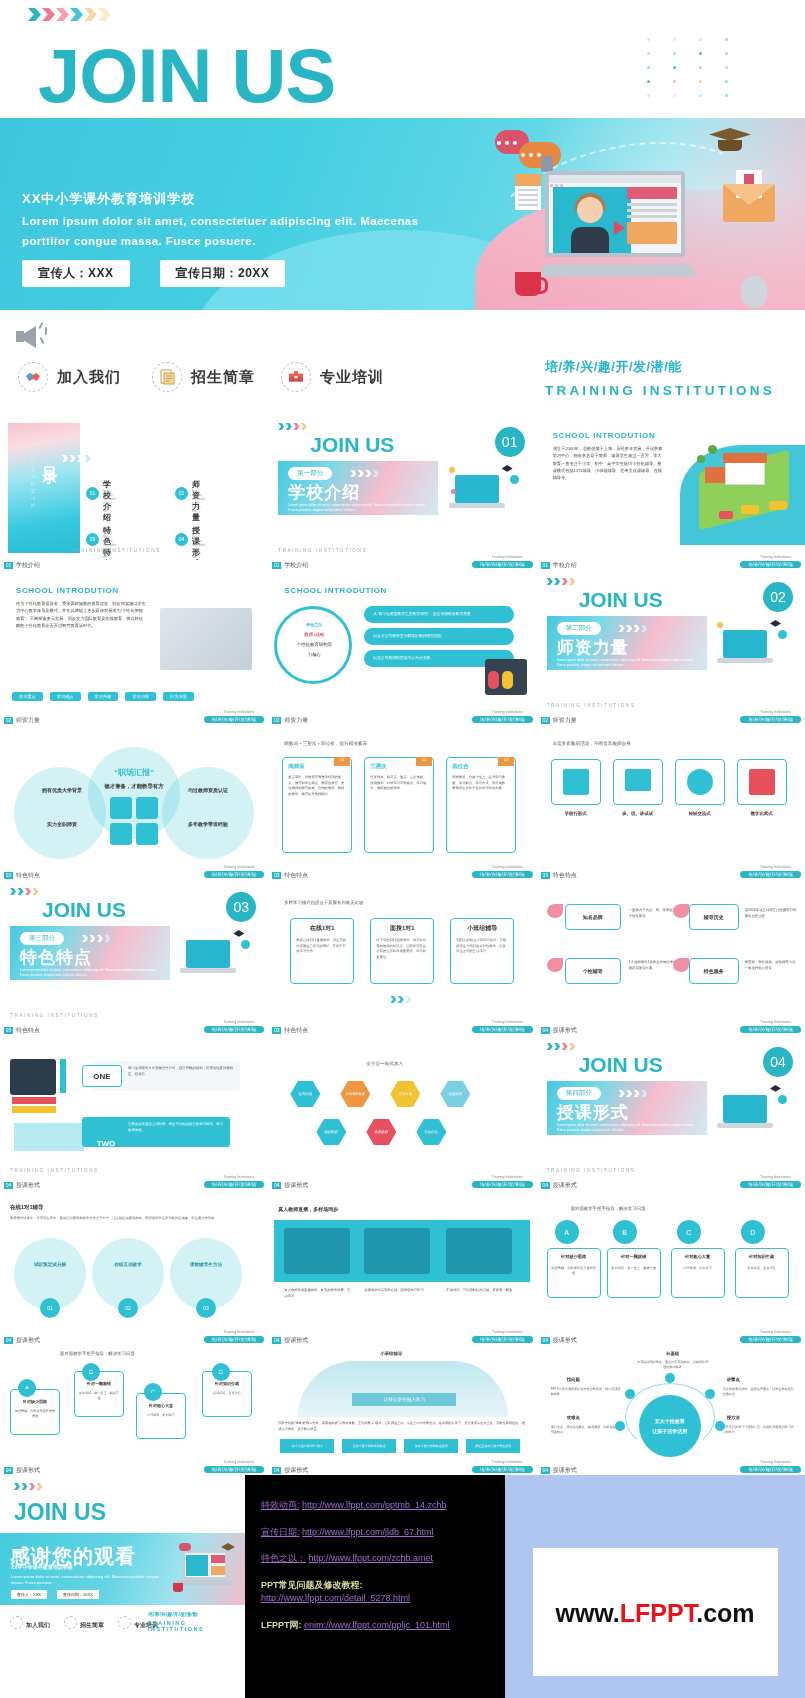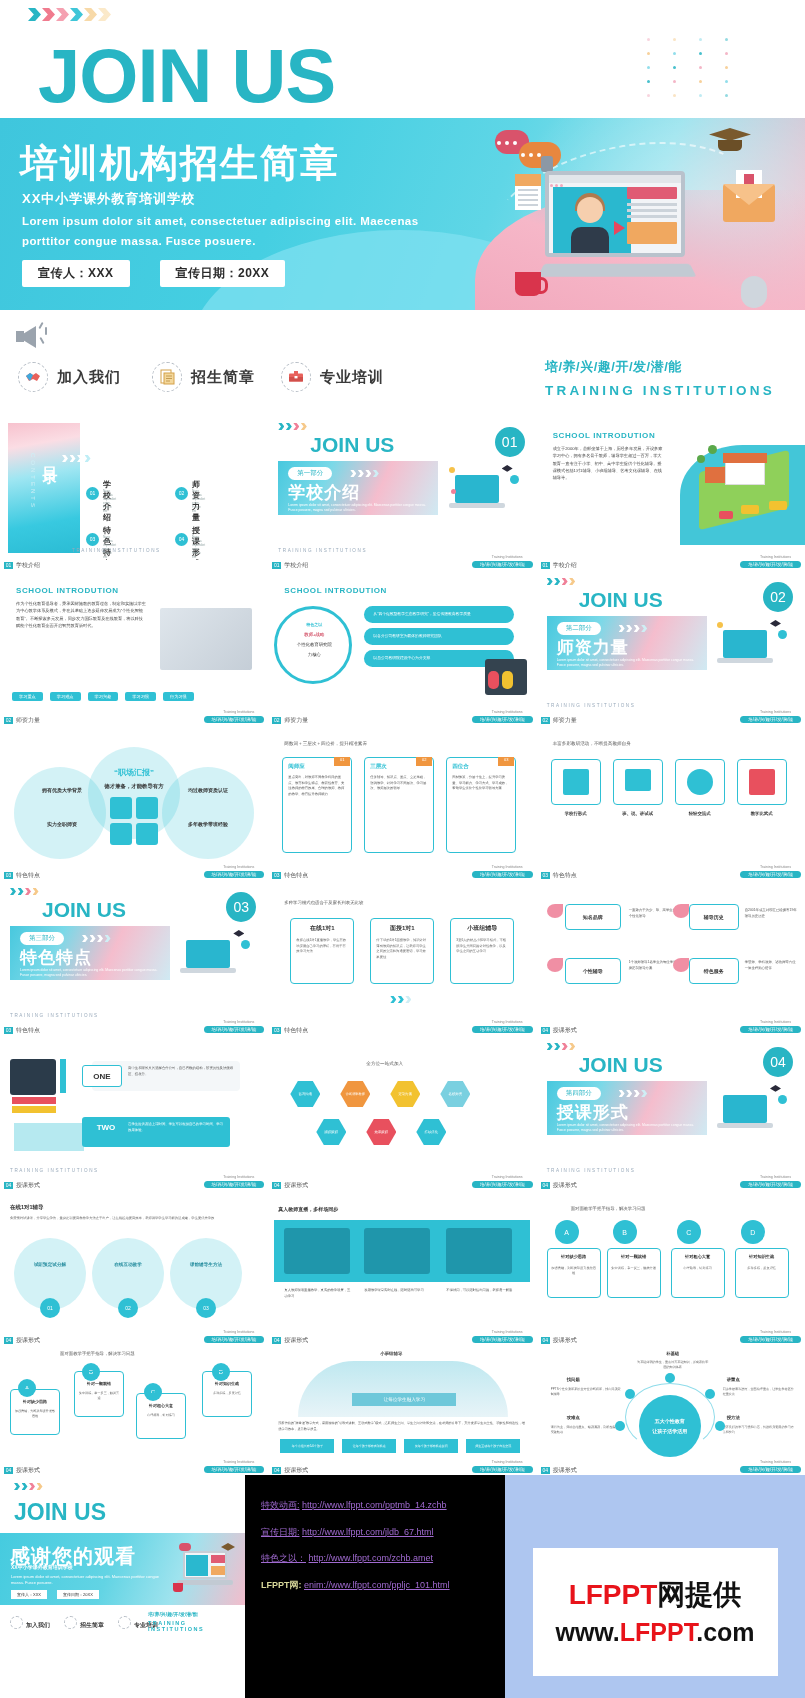--- a/index.html
+++ b/index.html
@@ -209,21 +209,20 @@
       <i style="left: 0px; top: 56px; background: rgb(242, 169, 189); opacity: 0.5;"></i>
       <i style="left: 26px; top: 56px; background: rgb(246, 201, 138); opacity: 0.5;"></i>
       <i style="left: 52px; top: 56px; background: rgb(127, 216, 232); opacity: 0.5;"></i>
       <i style="left: 78px; top: 56px; background: rgb(40, 181, 196); opacity: 0.5;"></i>
     </div>
 
   <div class="hero-band">
     <div class="band-wave"></div>
       <div class="band-blue-blob"></div>
       <div class="band-pink"></div>
-    <div class="h-cn">培训机构招生简章</div>
     <div class="h-sub">XX中小学课外教育培训学校</div>
     <div class="h-lorem">Lorem ipsum dolor sit amet, consectetuer adipiscing elit. Maecenas porttitor congue massa. Fusce posuere.</div>
     <div class="h-chips">
       <span class="h-chip">宣传人：XXX</span>
       <span class="h-chip">宣传日期：20XX</span>
     </div>
 
     <div class="illus">
       <div class="dashed-arc"></div>
       <div class="bub b1"><span class="d"></span><span class="d"></span><span class="d"></span></div>
@@ -693,21 +692,21 @@
         <div style="position:absolute;left:12px;top:62px;width:44px;height:7px;background:#e8505e"></div>
         <div style="position:absolute;left:12px;top:71px;width:44px;height:7px;background:#f2c230"></div>
         <div style="position:absolute;left:14px;top:88px;width:70px;height:28px;background:#2fc0d4;opacity:.35"></div>
         <div style="position:absolute;left:60px;top:24px;width:6px;height:34px;background:#2fc0d4"></div>
         <div class="card-o" style="left:92px;top:26px;width:148px;height:30px;background:#f4f7f9;border:none"></div>
         <div class="card-f" style="left:82px;top:30px;width:40px;height:22px;display:flex;align-items:center;justify-content:center;background:#fff;border:1px solid #2fc0d4">
           <span style="font-size:8px;font-weight:bold;color:#333">ONE</span>
         </div>
         <div style="position:absolute;left:128px;top:30px;width:108px;font-size:3.4px;color:#555;line-height:1.8">高中生和家长其其选择合作公司，自己有数的结构，较资历性及法便纸区、授教育。</div>
         <div class="card-f" style="left:82px;top:82px;width:148px;height:30px;background:#2fc0d4"></div>
-        <div style="position:absolute;left:86px;top:88px;width:40px;text-align:center;font-size:8px;font-weight:bold;color:#fff">TWO</div>
+        <div style="position:absolute;left:86px;top:104px;width:40px;text-align:center;font-size:8px;font-weight:bold;color:#fff">TWO</div>
         <div style="position:absolute;left:128px;top:86px;width:98px;font-size:3.4px;color:#fff;line-height:1.8">在学生提供及适上课时间、学生可以根据自己的学习时间、学习效果体验。</div>
         <div class="mini-foot" style="left:10px">TRAINING INSTITUTIONS</div>
       </div>
       <div class="thumbbar">
         <div class="tb-badge">04</div>
         <div class="tb-label">授课形式</div>
         <div class="tb-pill-top">Training Institutions</div>
         <div class="tb-pill">培/养/兴/趣/开/发/潜/能</div>
       </div>
     </div>
@@ -982,28 +981,29 @@
     </div>
     <div class="ln">
       <a>宣传日期:</a>
       <a>http://www.lfppt.com/jldb_67.html</a>
     </div>
     <div class="ln">
       <a>特色之以：</a>
       <a>http://www.lfppt.com/zchb.amet</a>
     </div>
     <div class="ln">
+      <span class="lb">PPT常见问题及修改教程:</span><br>
+      <a>http://www.lfppt.com/detail_5278.html</a>
+    </div>
+    <div class="ln">
       <span class="lb">LFPPT网:</span>
       <a>enim://www.lfppt.com/ppljc_101.html</a>
     </div>
   </div>
 
   <div class="wm">
     <div class="inner">
-      <div class="l1">
-        <span class="red">LFPPT</span><span class="blk">网提供</span>
-      </div>
       <div class="l2">
         <span class="blk">www.</span><span class="red">LFPPT</span><span class="blk">.com</span>
       </div>
     </div>
   </div>
 </div>
 
 </body></html>

